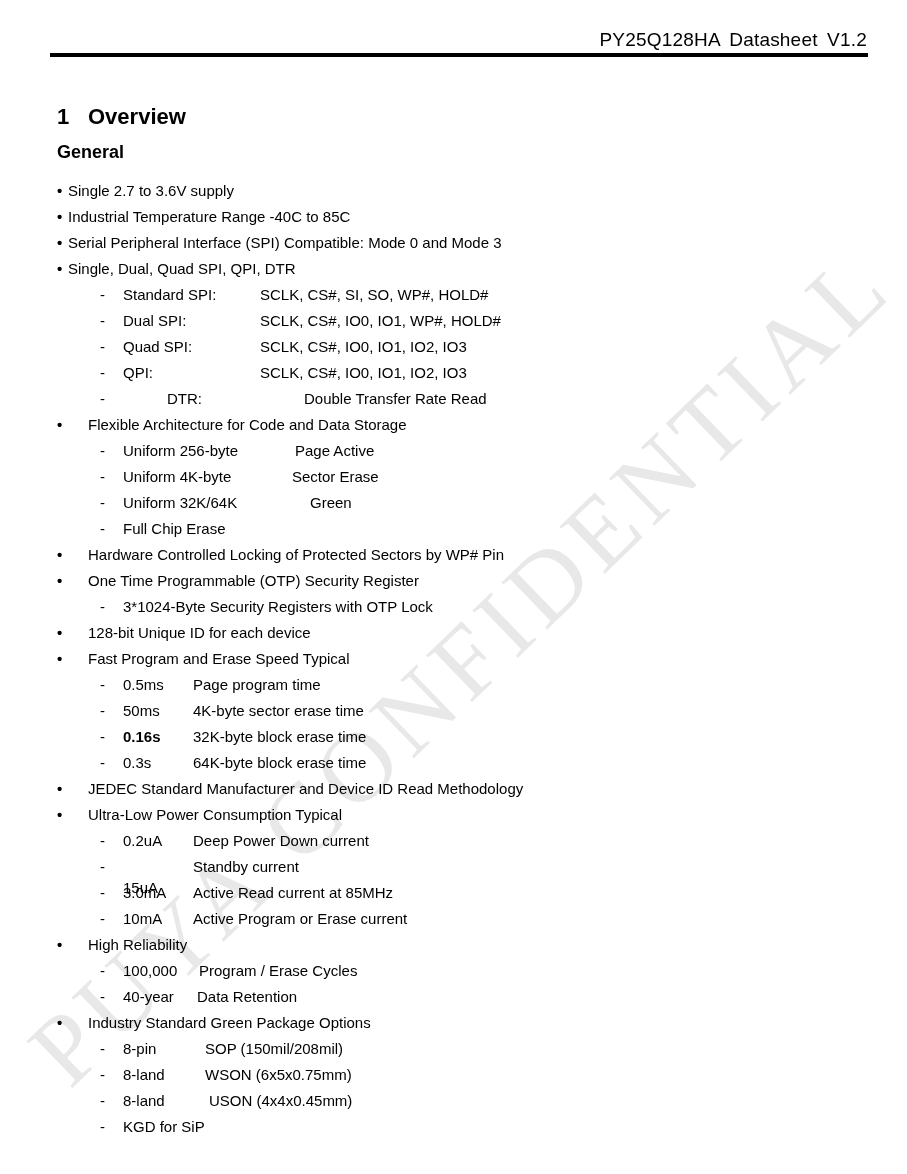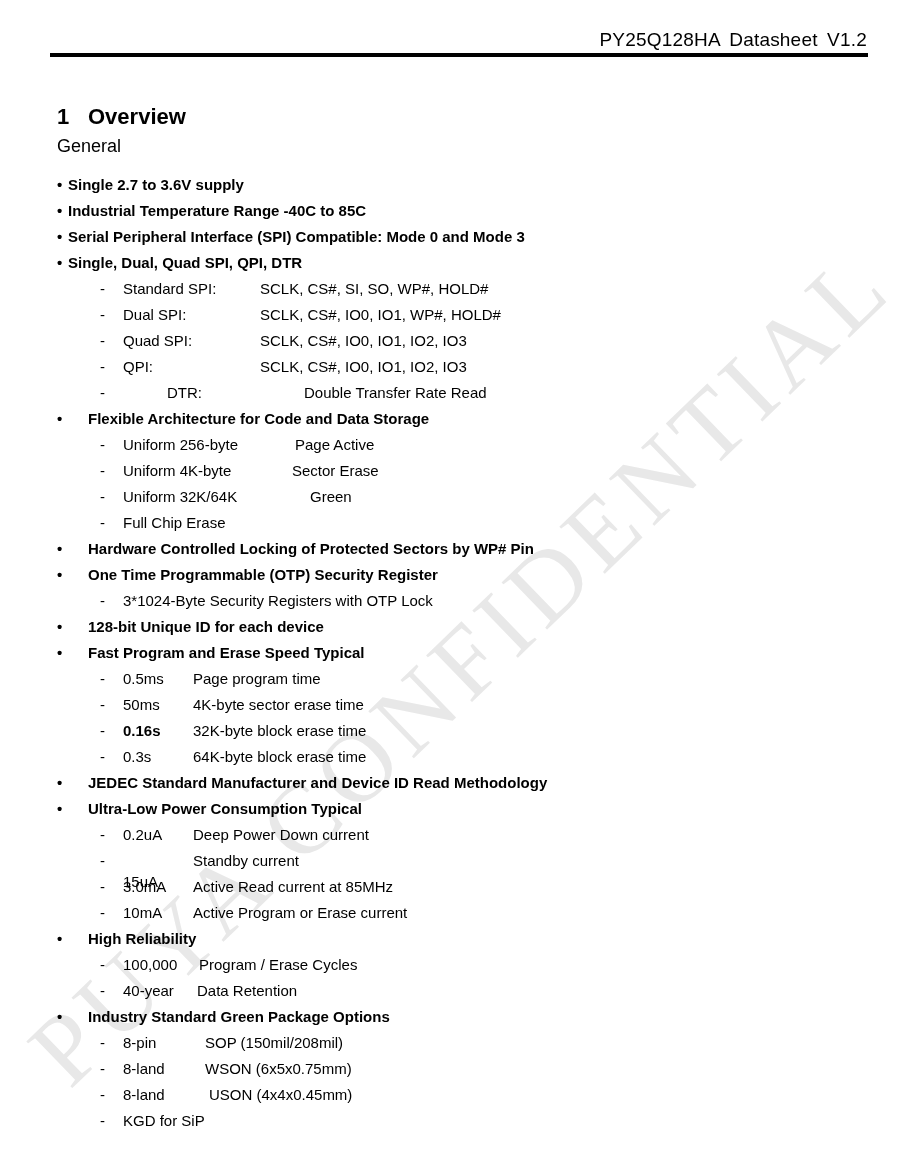--- a/index.html
+++ b/index.html
@@ -44,37 +44,37 @@
   }
   .section-heading {
     display: flex;
     margin: 46px 0 0 57px;
     font-size: 22px;
     font-weight: bold;
     line-height: 28px;
   }
   .section-heading .num { width: 31px; }
   .subsection-heading {
-    margin: 4px 0 0 57px;
+    margin: 10px 0 0 57px;
     font-size: 18px;
-    font-weight: normal;
+    font-weight: bold;
     line-height: 22px;
   }
   .list { margin: 15px 0 0 57px; }
   .row {
     display: flex;
     height: 26px;
     line-height: 26px;
     font-size: 15px;
     white-space: nowrap;
   }
   .row .marker { display: inline-block; flex: 0 0 auto; }
   .row.b1 .marker { width: 11px; font-weight: bold; }
   .row.b2 .marker { width: 31px; font-weight: bold; }
-  .row.b1 .text, .row.b2 .text { font-weight: bold; }
+  .row.b1 .text, .row.b2 .text { font-weight: normal; }
   .row.d { padding-left: 43px; }
   .row.d .marker { width: 23px; }
   .row.d .label { display: inline-block; flex: 0 0 auto; }
 </style>
 </head>
 <body>
 
 <div class="page">
   <div class="watermark">PUYA CONFIDENTIAL</div>
   <div class="content">

